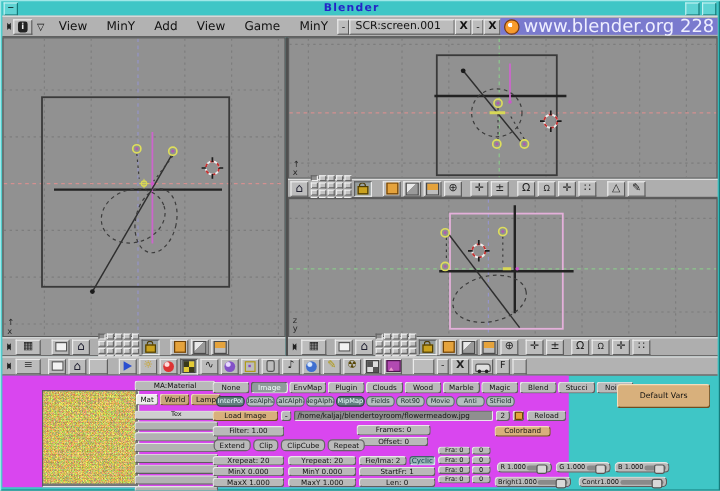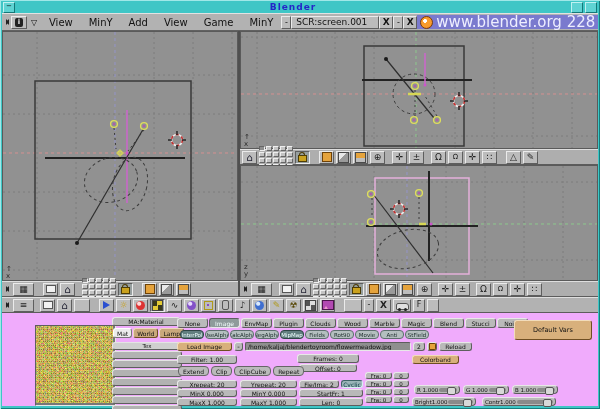--- a/index.html
+++ b/index.html
@@ -80,21 +80,21 @@
   .edit-sq:before{content:"";position:absolute;left:2px;top:2px;width:2px;height:2px;background:#8a49c2;}
   .clip{width:5px;height:8px;border:1px solid #555;border-radius:2px;}
   .img-icon{width:10px;height:8px;background:#b24ab2;border:1px solid #4c164c;position:relative;}
   .img-icon:before{content:"";position:absolute;left:1px;bottom:0;border:2px solid transparent;border-bottom:3px solid #e9c;}
   .car{width:11px;height:5px;background:#e0e0e0;border:1px solid #555;border-radius:2px 3px 1px 1px;position:relative;margin-top:2px;}
   .car:before,.car:after{content:"";position:absolute;bottom:-2px;width:3px;height:3px;border-radius:50%;background:#222;}
   .car:before{left:1px;} .car:after{right:1px;}
   .te-field{height:13px;display:flex;align-items:center;padding:0 4px;font-size:9px;flex:none;background:#a4a4a4;
             border:1px solid;border-color:#6a6a6a #e6e6e6 #e6e6e6 #6a6a6a;box-sizing:border-box;}
   
-  .panel{position:absolute;left:2px;top:313px;width:596px;height:93px;background:#f0abfc;font-size:7px;color:#111;}
+  .panel{position:absolute;left:2px;top:313px;width:472px;height:93px;background:#d946ef;font-size:7px;color:#111;}
   .p{position:absolute;box-sizing:border-box;display:flex;align-items:center;justify-content:center;
      white-space:nowrap;overflow:hidden;}
   .rb{background:#b9b9b9;border:1px solid;border-color:#e8e8e8 #5e5e5e #5e5e5e #e8e8e8;border-radius:3px;}
   .tan{background:#d8b07c;border-color:#f2dcbb #6e4e22 #6e4e22 #f2dcbb;}
   .sunken{background:#8f8f8f;border:1px solid;border-color:#5e5e5e #e8e8e8 #e8e8e8 #5e5e5e;border-radius:2px;
           justify-content:flex-start;padding:0 2px;}
   .pillrow{display:flex;gap:1px;}
   .pill{width:22px;height:7px;font-size:5.5px;display:flex;align-items:center;justify-content:center;
         background:#b4bfbf;border:1px solid #5f6f6f;border-radius:4px;overflow:hidden;color:#1a2a2a;}
   .pill.sel{background:#627f80;color:#efffff;border-color:#2e4545;}

